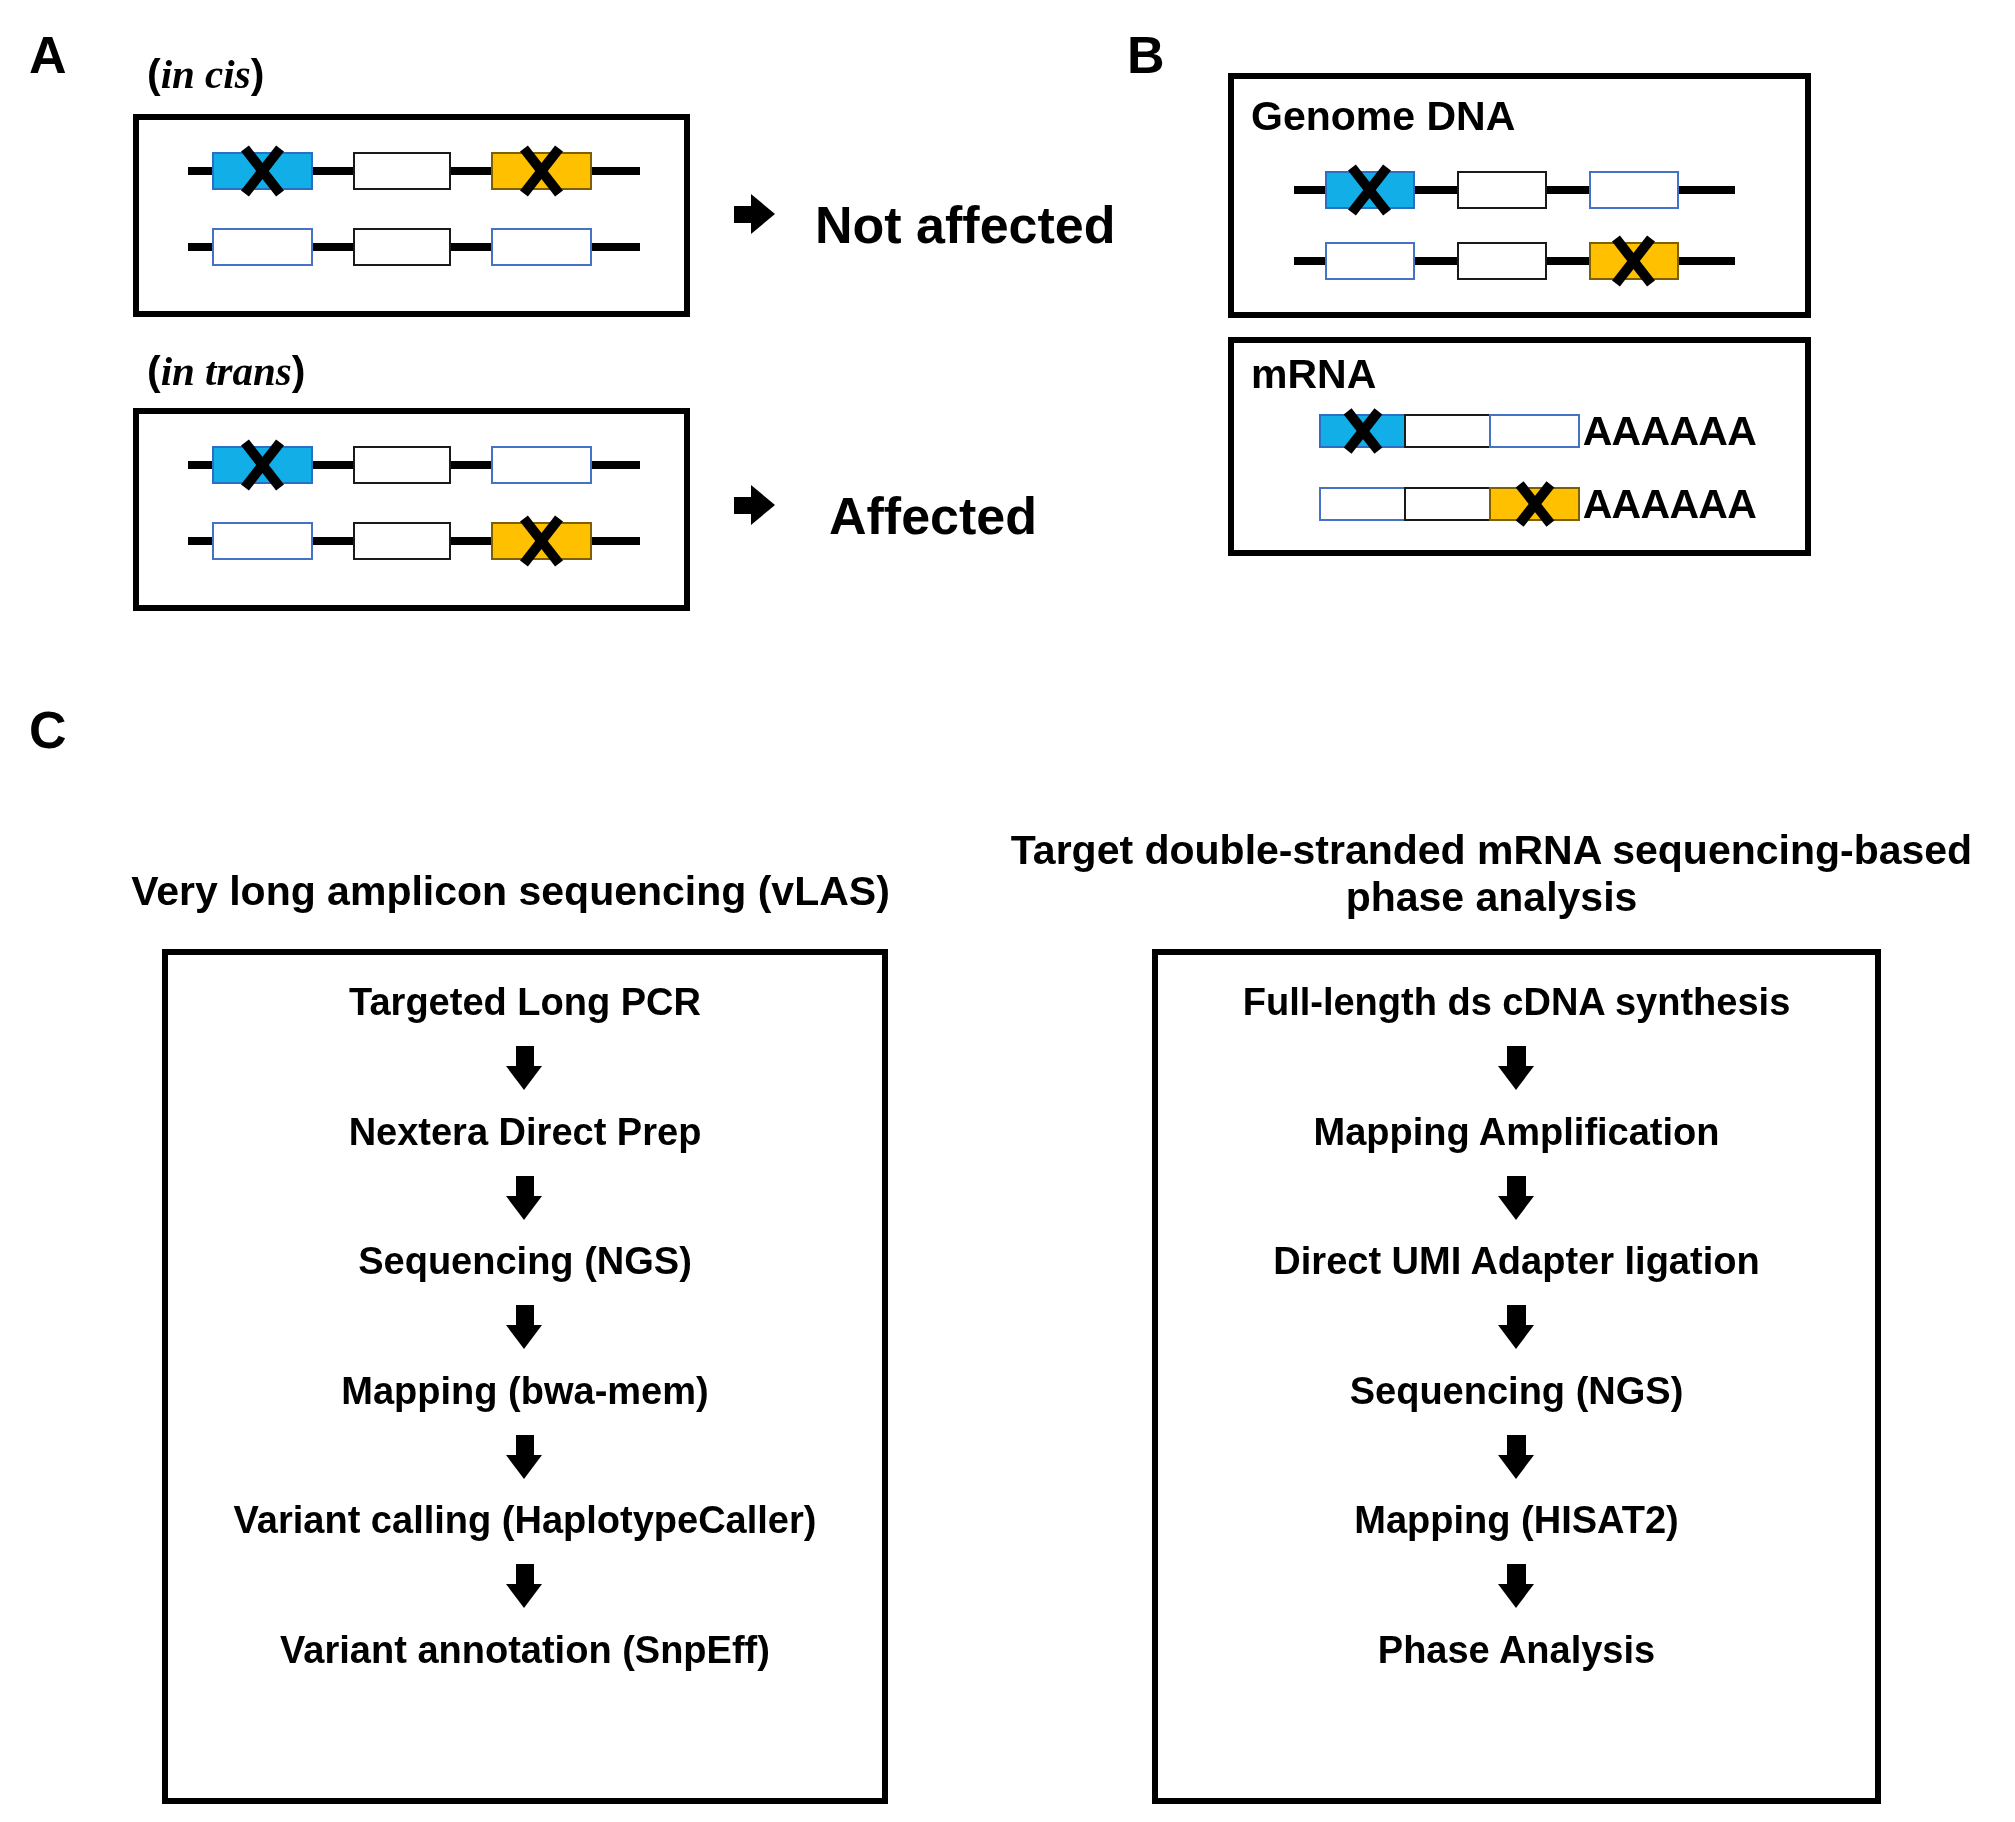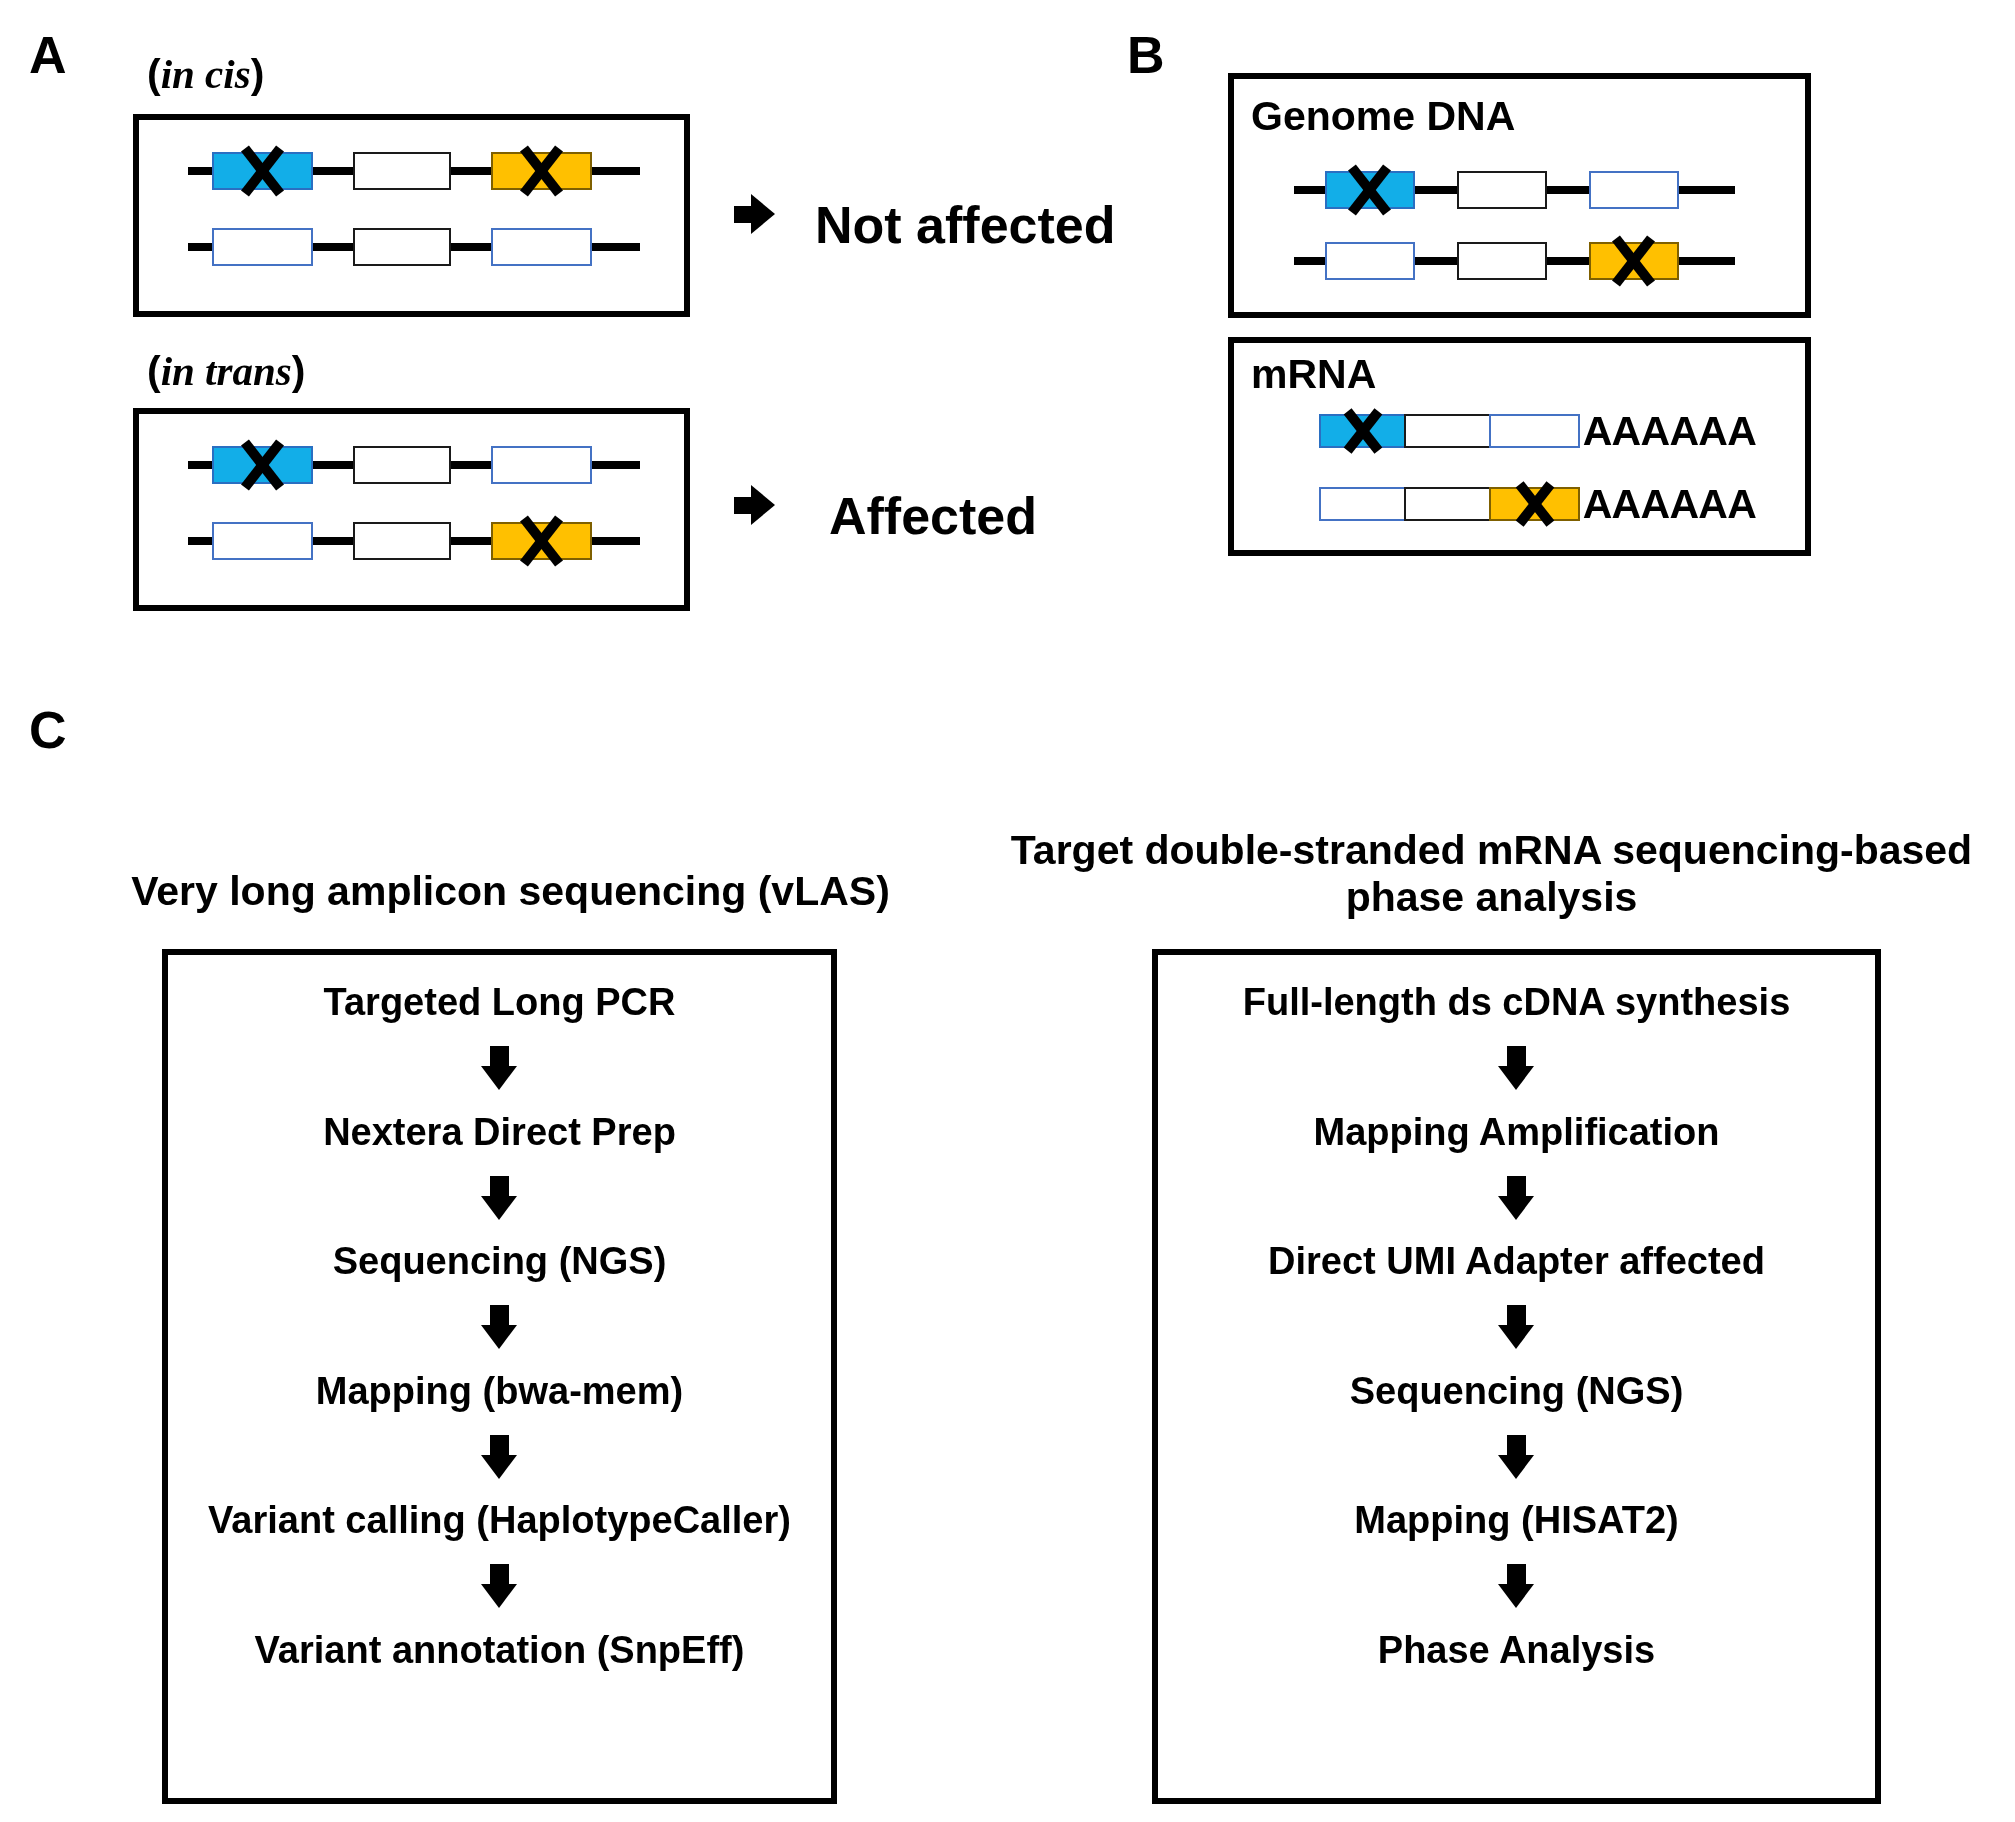--- a/index.html
+++ b/index.html
@@ -341,21 +341,21 @@
         <span class="b"></span>
       </div>
   </div>
   <div class="poly-a">AAAAAA</div>
 </div>
 
 <div class="panel-letter" style="left:29px; top:704px;">C</div>
 
 <div class="flow-title" style="left:93px; top:868px; width:835px;">Very long amplicon sequencing (vLAS)</div>
 
-<div class="flow-box" style="left:162px; top:949px; width:675px; height:855px; padding-top:28px;">
+<div class="flow-box" style="left:162px; top:949px; width:726px; height:855px; padding-top:28px;">
   <div class="flow-step">Targeted Long PCR</div>
   <div class="arrow-down" style="margin:25px 0 22.5px 0;">
       <div class="shaft"></div>
       <div class="head"></div>
     </div>
   <div class="flow-step">Nextera Direct Prep</div>
   <div class="arrow-down" style="margin:25px 0 22.5px 0;">
       <div class="shaft"></div>
       <div class="head"></div>
     </div>
@@ -384,21 +384,21 @@
   <div class="flow-step">Full-length ds cDNA synthesis</div>
   <div class="arrow-down" style="margin:25px 0 22.5px 0;">
       <div class="shaft"></div>
       <div class="head"></div>
     </div>
   <div class="flow-step">Mapping Amplification</div>
   <div class="arrow-down" style="margin:25px 0 22.5px 0;">
       <div class="shaft"></div>
       <div class="head"></div>
     </div>
-  <div class="flow-step">Direct UMI Adapter affected</div>
+  <div class="flow-step">Direct UMI Adapter ligation</div>
   <div class="arrow-down" style="margin:25px 0 22.5px 0;">
       <div class="shaft"></div>
       <div class="head"></div>
     </div>
   <div class="flow-step">Sequencing (NGS)</div>
   <div class="arrow-down" style="margin:25px 0 22.5px 0;">
       <div class="shaft"></div>
       <div class="head"></div>
     </div>
   <div class="flow-step">Mapping (HISAT2)</div>

